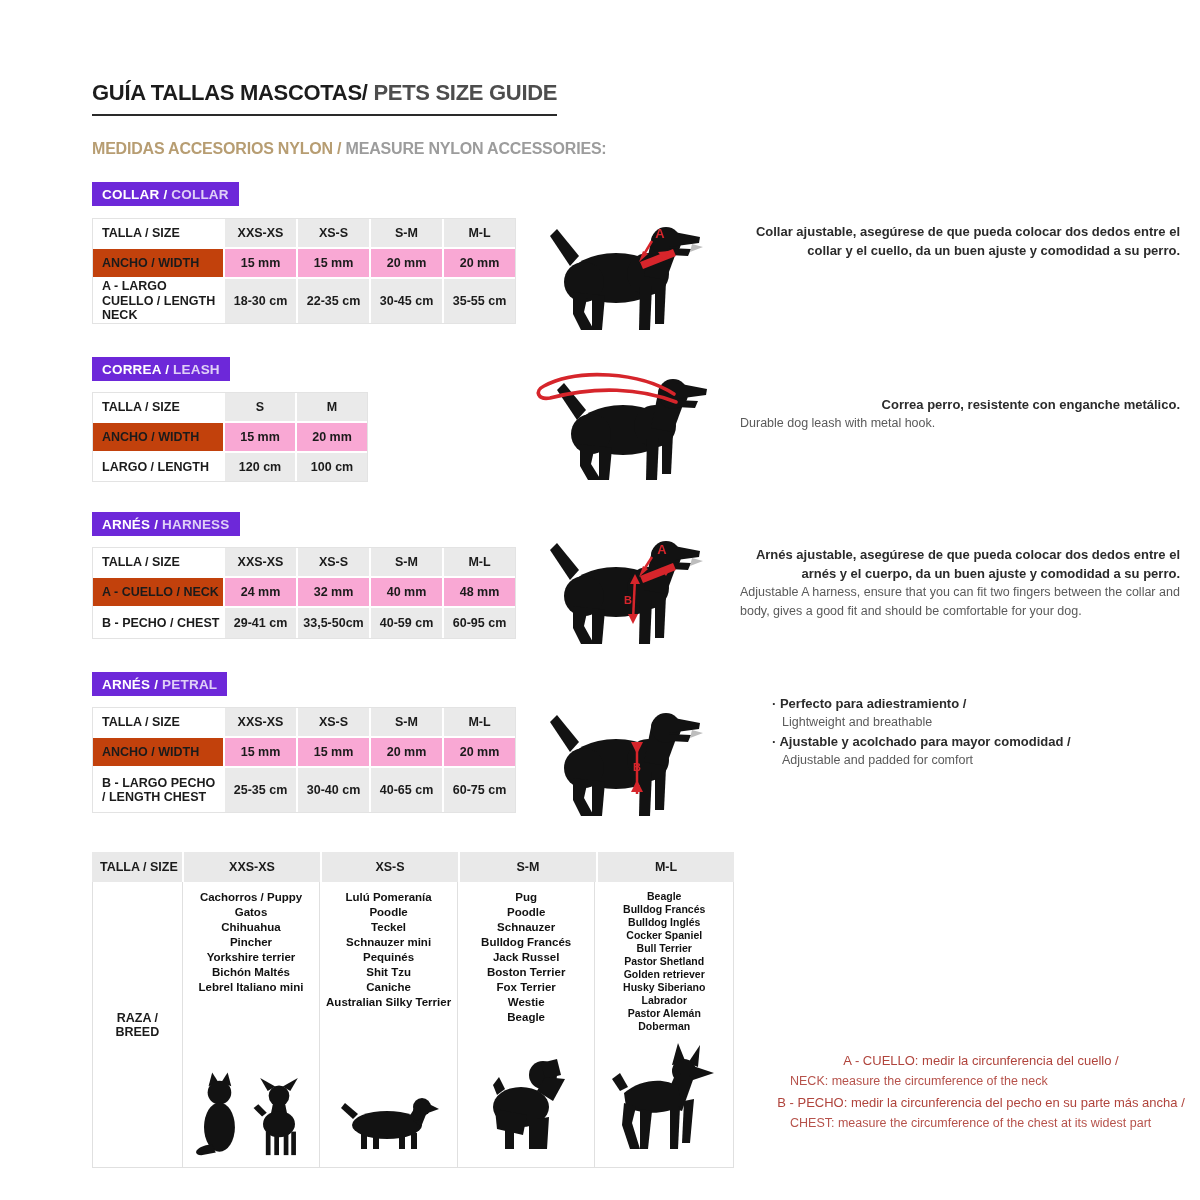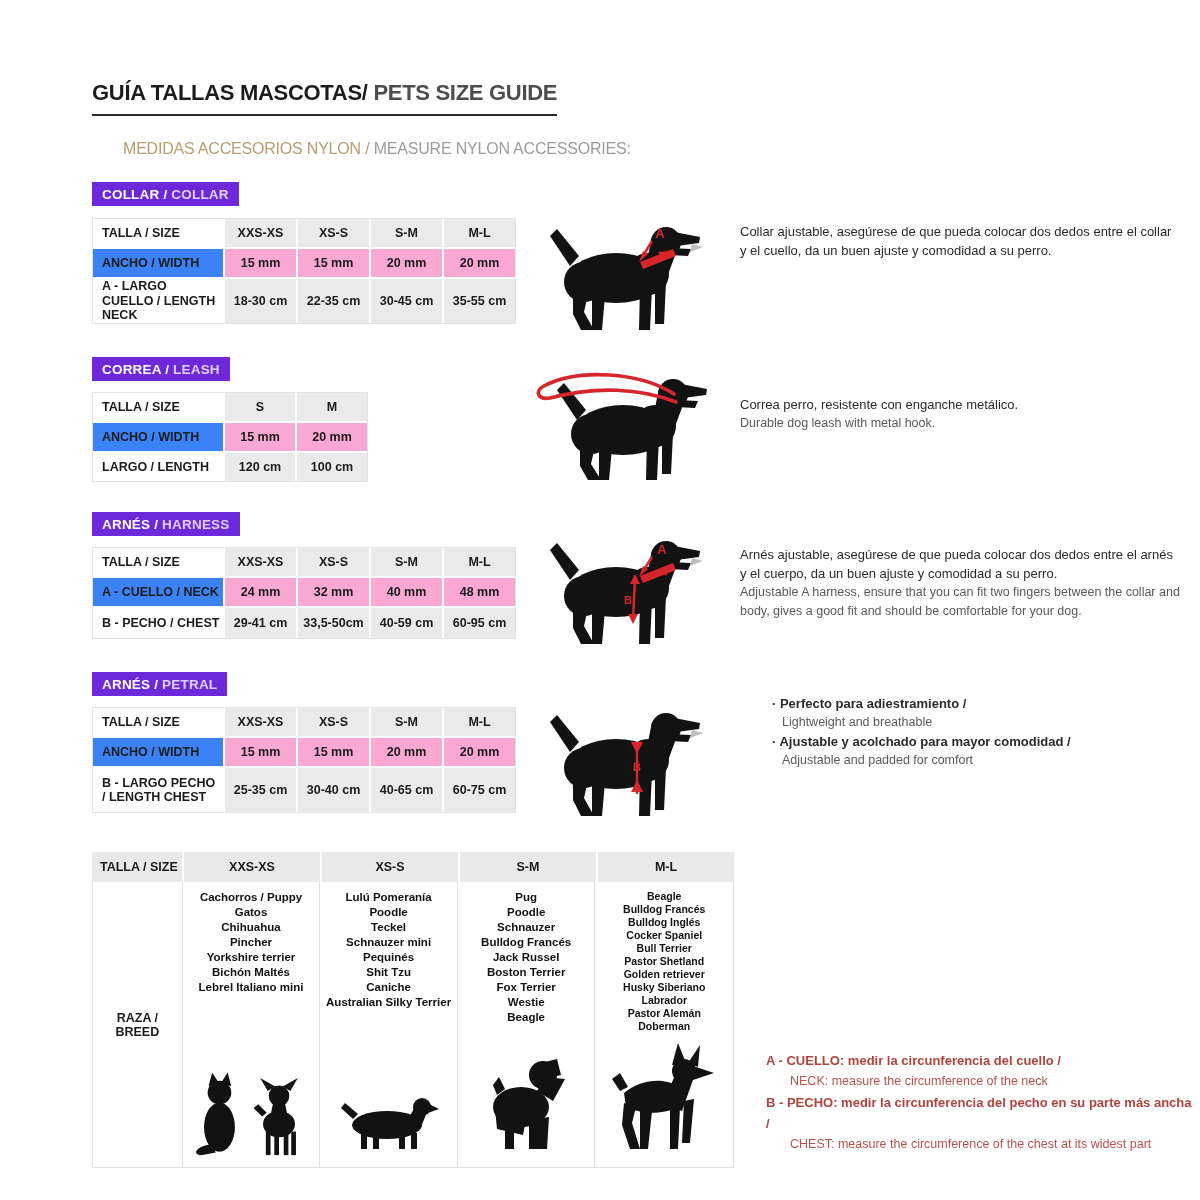--- a/index.html
+++ b/index.html
@@ -9,41 +9,41 @@
     font-family:"Liberation Sans", sans-serif; color:#1b1b1b;
   }
   .abs { position:absolute; }
   .pre { white-space:pre-line; }
 
   
   .page-title { font-size:22px; font-weight:bold; letter-spacing:-0.3px;
     border-bottom:2px solid #2a2a2a; padding-bottom:8px; }
   .page-title .es { color:#1c1c1c; }
   .page-title .en { color:#4d4d4d; font-weight:600; }
-  .subtitle { font-size:16px; font-weight:normal; letter-spacing:-0.2px;margin-left:31px; }
+  .subtitle { font-size:16px; font-weight:bold; letter-spacing:-0.2px; }
   .subtitle .es { color:#b79d72; }
   .subtitle .en { color:#9c9c9c; }
 
   
   .chip { background:#6d28d9; color:#fff; font-weight:bold; font-size:13.5px;
     padding:5px 10px 4px 10px; display:inline-block; letter-spacing:0.2px; }
   .chip .en { color:rgba(255,255,255,0.78); font-weight:600; }
 
   
   .tbl { display:grid; gap:2px; background:#fff; border:1px solid #e3e3e3; }
   .cell { display:flex; align-items:center; font-weight:bold; font-size:12.5px;
     color:#1b1b1b; line-height:1.15; }
   .cell.lbl { padding-left:9px; background:#fff; text-align:left; }
   .cell.val { justify-content:center; background:#eaeaea; text-align:center; }
-  .cell.lbl.g { background:#3b82f6; }
+  .cell.lbl.g { background:#c2410c; }
   .cell.val.g { background:#f9a8d4; }
 
   
   .desc { width:440px; font-size:13px; line-height:19px; }
-  .desc .es { font-weight:normal; color:#2b2b2b; }
+  .desc .es { font-weight:bold; color:#2b2b2b;text-align:right; }
   .desc .en { font-weight:normal; color:#5a5a5a; font-size:12.5px; }
 
   
   .bullets { width:440px; font-size:13px; line-height:19px; }
   .bullets .b-es { font-weight:bold; color:#2b2b2b; }
   .bullets .b-es:before { content:"· "; }
   .bullets .b-en { font-weight:normal; color:#5a5a5a; font-size:12.5px; padding-left:10px; }
 
   
   .breed-header { display:grid; grid-template-columns:90px repeat(4,136px); gap:2px; }
@@ -54,21 +54,21 @@
     align-items:center; justify-content:space-between; padding-top:8px; }
   .breed-col:last-child { border-right:none; }
   .breed-label-col { width:90px; display:flex; align-items:center; justify-content:center;
     border-right:1px solid #e0e0e0; font-weight:bold; font-size:12.5px; text-align:center; }
   .breed-list { font-weight:bold; font-size:11.5px; line-height:15px; text-align:center; color:#111; }
   .breed-list.small { font-size:10.5px; line-height:13px; }
   .sil { margin-bottom:10px; }
 
   
   .notes { font-size:13px; line-height:21px; color:#b0443c; }
-  .notes .es { font-weight:bold; }
+  .notes .es { font-weight:normal;text-align:center; }
   .notes .en { font-weight:normal; font-size:12.5px; padding-left:24px; opacity:0.92; }
 
   svg text { font-family:"Liberation Sans", sans-serif; }
 </style>
 </head>
 <body>
 
 <div class="abs page-title" style="left:92px; top:80px;">
   <span class="es">GUÍA TALLAS MASCOTAS/</span><span class="en"> PETS SIZE GUIDE</span>
 </div>

